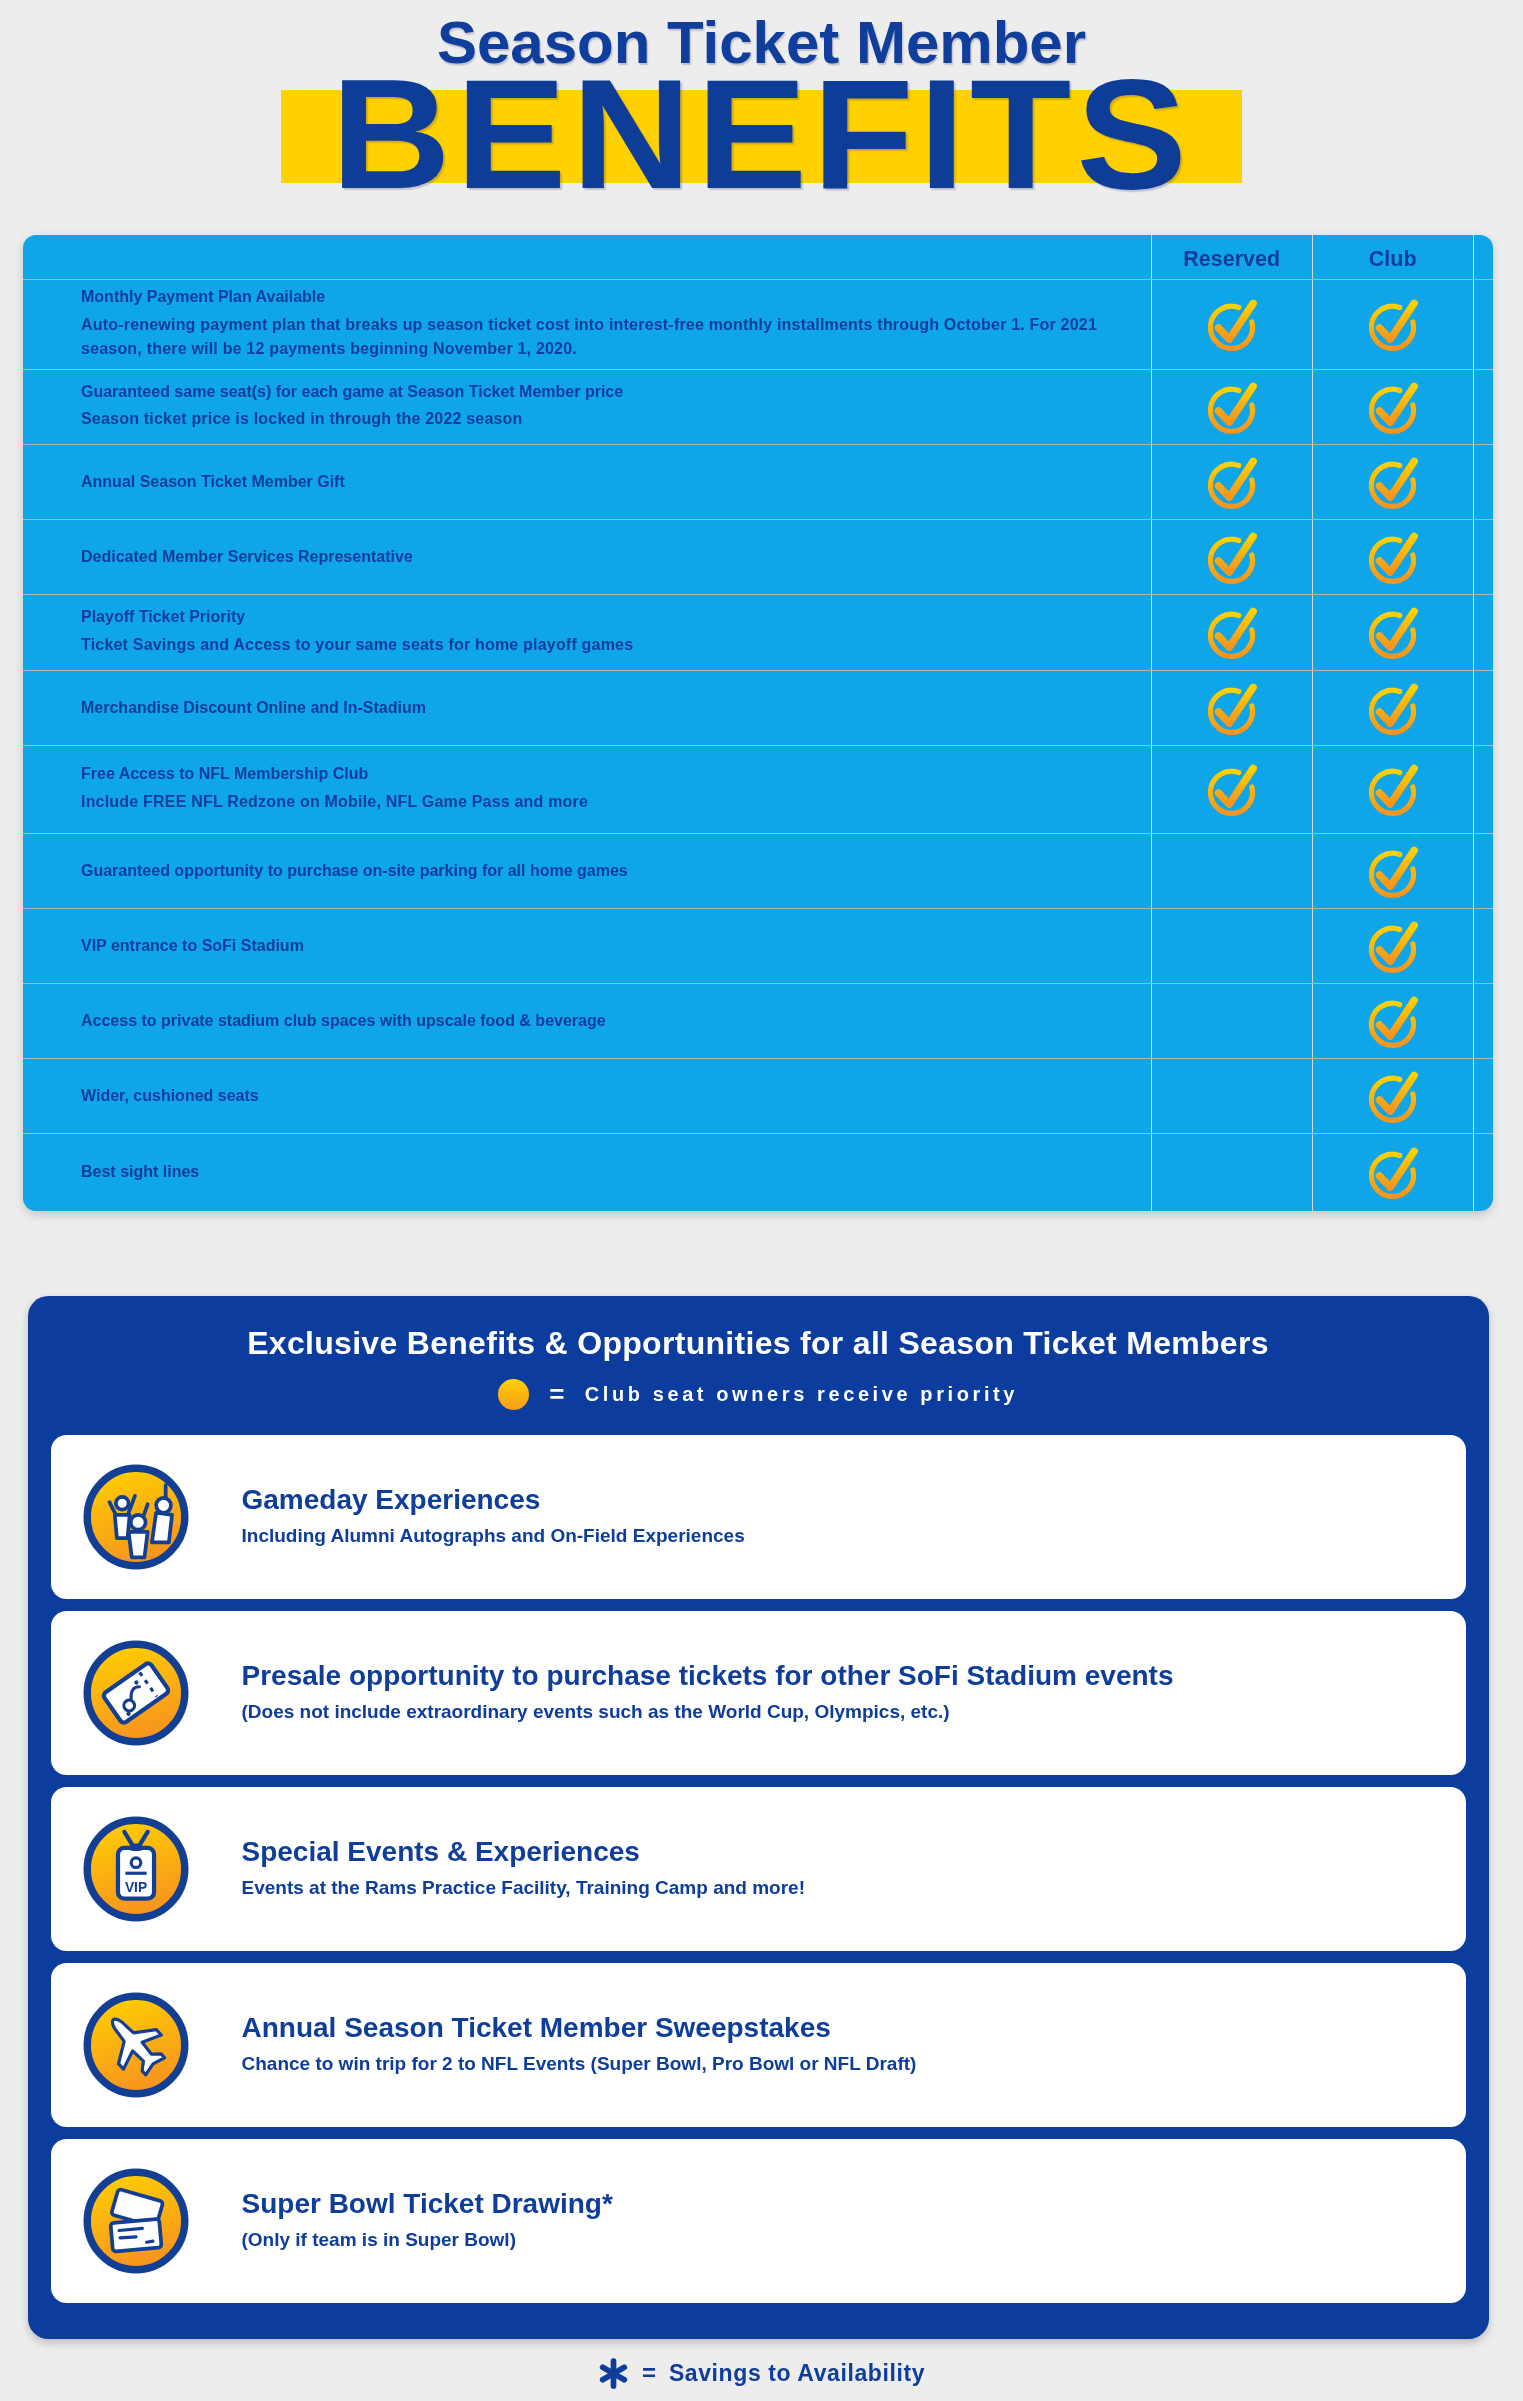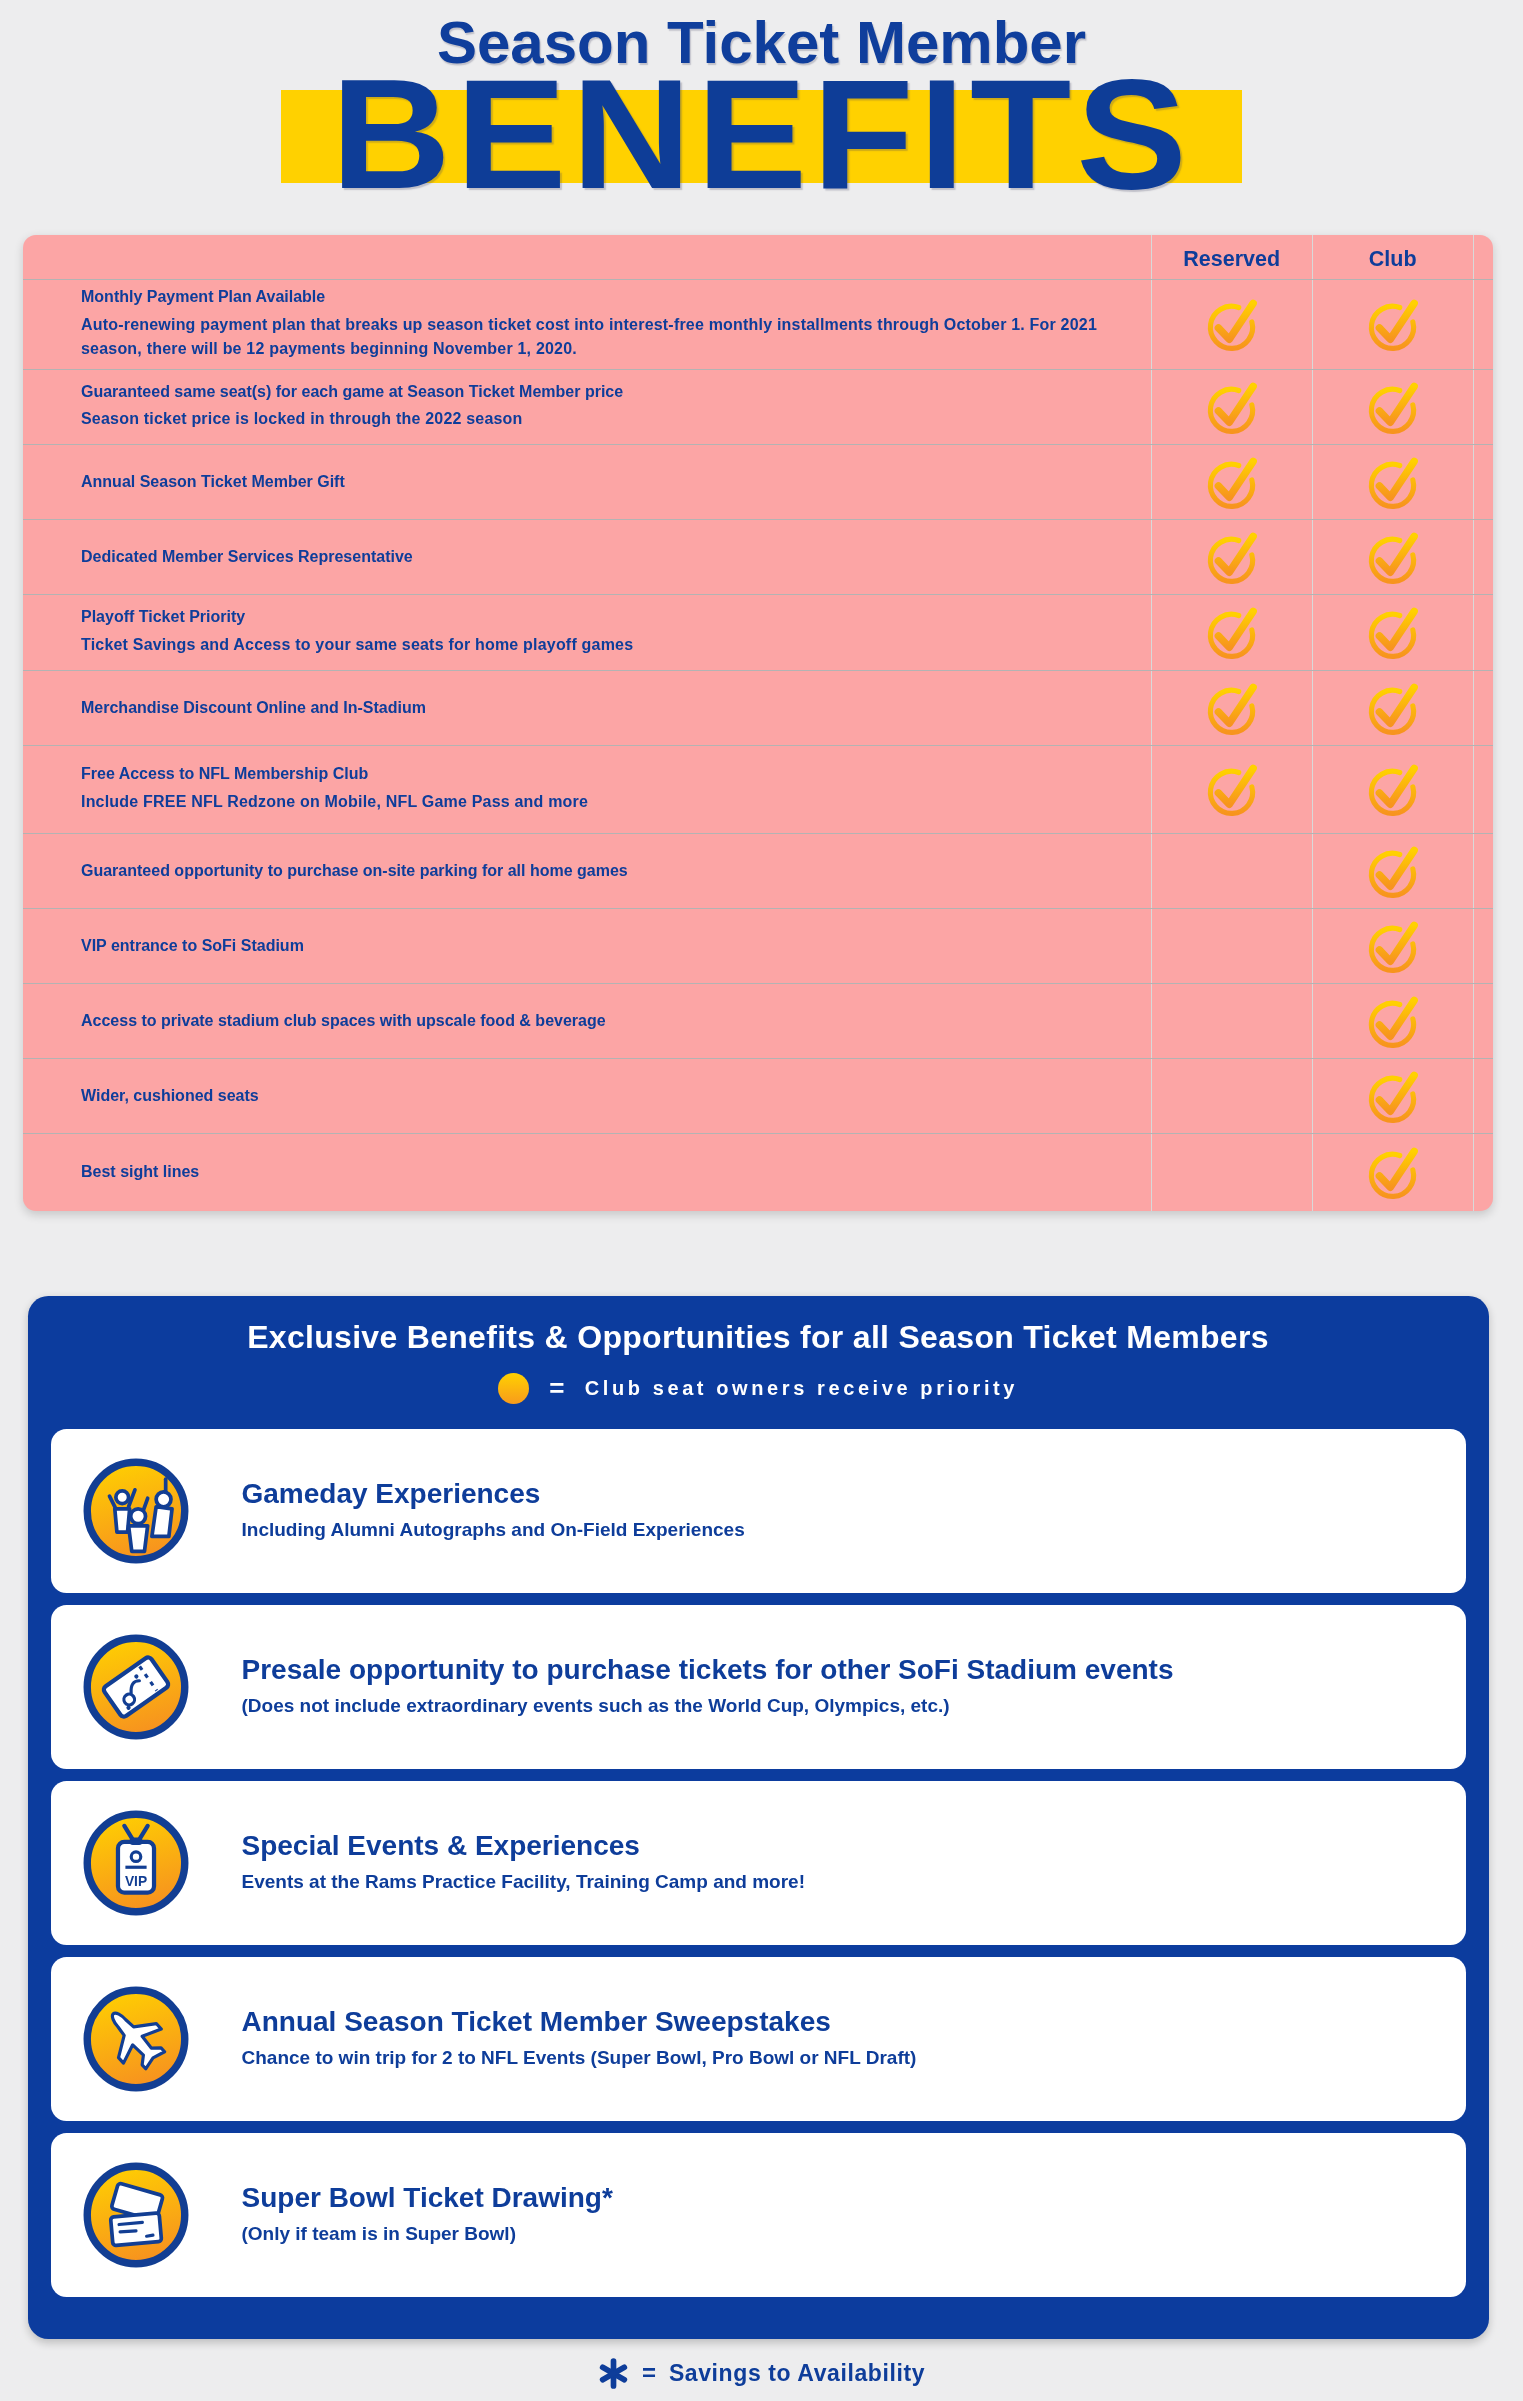--- a/index.html
+++ b/index.html
@@ -26,21 +26,21 @@
   .banner-word {
     position:absolute; left:0; top:57px; width:100%;
     text-align:center; font-size:155px; line-height:1; font-weight:700;
     letter-spacing:4.8px; color:#0E3D97; transform:scaleX(1.07);
     transform-origin:center; text-shadow:1.8px 2.4px 1.2px rgba(60,60,90,0.25);
   }
 
   
   .table-card {
     position:absolute; left:23px; top:235px; width:1470px;
-    background:#fca5a5; border-radius:13px;
+    background:#0ea5e9; border-radius:13px;
     box-shadow:0 3.6px 9.6px rgba(0,0,0,0.16);
     overflow:hidden;
   }
   .trow { display:flex; align-items:stretch; border-top:1.8px solid #B3B3B3; }
   .trow.header-row { border-top:none; min-height:44px; }
   .r150{min-height:90px} .r147{min-height:88px} .r128{min-height:76px}
   .r126{min-height:75px} .r130{min-height:78px}
   .cell-benefit {
     flex:1 1 auto; display:flex; flex-direction:column; justify-content:center;
     padding:8.4px 24px 8.4px 58px;
@@ -57,21 +57,21 @@
   .col-label { font-size:21.5px; font-weight:700; color:#0E3D9A; }
   .check { width:57px; height:57px; }
 
   
   .blue-panel {
     position:absolute; left:27.5px; top:1296px; width:1461px; height:1043px;
     background:#0C3C9E; border-radius:20.3px;
     box-shadow:0 3.6px 8.4px rgba(0,0,0,0.2);
   }
   .panel-heading {
-    padding-top:23px; text-align:center;
+    padding-top:29px; text-align:center;
     font-size:32px; font-weight:700; color:#FFFFFF; letter-spacing:0.3px;
   }
   .legend {
     margin-top:16.7px; display:flex; justify-content:center; align-items:center; gap:20.3px;
   }
   .legend-dot {
     width:31px; height:31px; border-radius:50%;
     background:linear-gradient(180deg,#FFD100 0%,#F89B1C 100%);
   }
   .legend-eq { font-size:26px; font-weight:700; color:#FFFFFF; }

